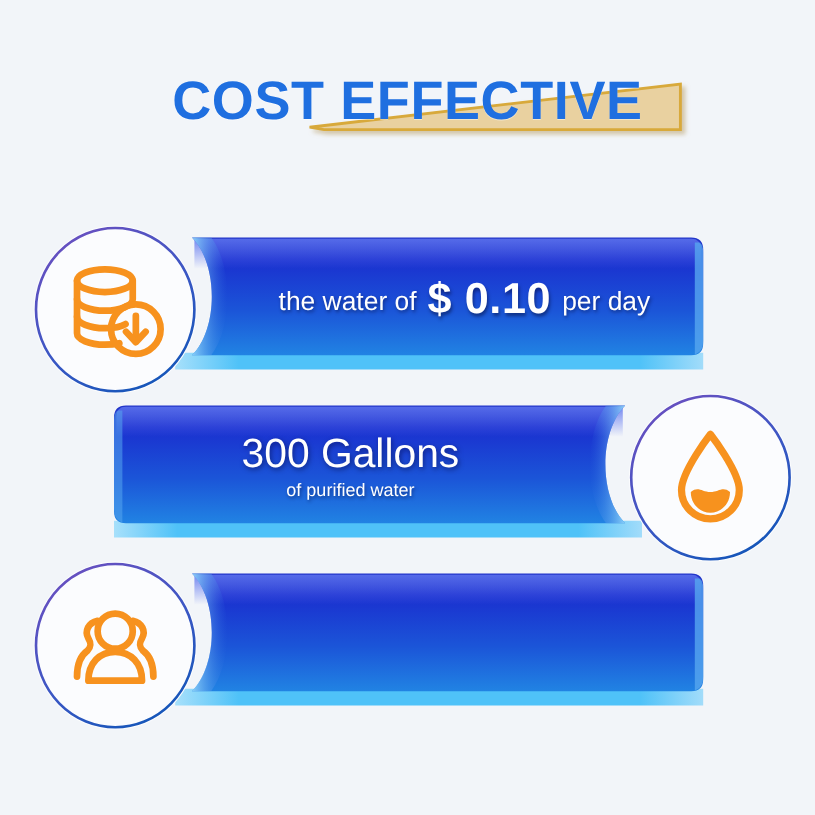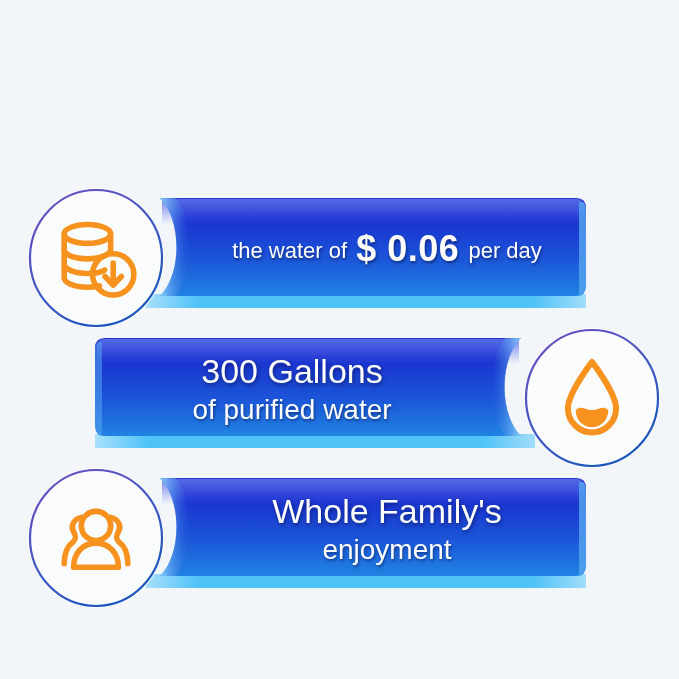--- a/index.html
+++ b/index.html
@@ -143,32 +143,43 @@
     vertical-align: -3px;
     padding: 0 3px;
   }
   .line-big {
     font-size: 34px;
     font-weight: normal;
     white-space: nowrap;
     text-shadow: 1px 2px 4px rgba(0,0,40,0.5);
   }
   .line-small {
-    font-size: 28px;
+    font-size: 15px;
     font-weight: normal;
     white-space: nowrap;
     margin-top: 5px;
     text-shadow: 1px 2px 3px rgba(0,0,40,0.45);
   }
 </style>
 </head>
 <body>
 
 <div id="infographic">
 
+  <div class="title-wrap">
+    <svg class="title-gold" viewBox="0 0 679 80">
+      <defs>
+        <filter id="wedgeShadow" x="-10%" y="-10%" width="130%" height="140%">
+          <feDropShadow dx="3" dy="3" stdDeviation="1.6" flood-color="#b9a06a" flood-opacity="0.55"></feDropShadow>
+        </filter>
+      </defs>
+      <polygon points="258,62 567,26 567,64 270,64" fill="#e9d1a0" stroke="#d8a93a" stroke-width="2.4" filter="url(#wedgeShadow)"></polygon>
+    </svg>
+    <div class="title-text">COST EFFECTIVE</div>
+  </div>
 
   <div class="row row-1">
 
     <div class="bubble bubble-left">
       <svg class="bubble-ring" viewBox="0 0 136 140">
         <defs>
           <linearGradient id="ringGrad1" x1="0.18" y1="0" x2="0.8" y2="1">
             <stop offset="0%" stop-color="#6b4fc0"></stop>
             <stop offset="55%" stop-color="#3a57c4"></stop>
             <stop offset="100%" stop-color="#1156b8"></stop>
@@ -227,21 +238,21 @@
         <path d="M20 5 L434 5 Q442 5 442 13 L442 30 L20 30 Z" fill="url(#topSheen1)"></path>
 
         <path d="M18 4 C40 26 40 80 18 102 L34 102 C52 78 52 28 34 4 Z" fill="url(#sideGlow1)"></path>
 
         <path d="M437 8 L441 8 Q444 10 444 16 L444 90 Q444 99 438 101 L437 101 Z" fill="#56a6ef" opacity="0.8"></path>
       </svg>
 
       <div class="banner-text inset-left">
         <div class="line-inline">
           <span>the water of</span>
-          <span class="big">$ 0.06</span>
+          <span class="big">$ 0.10</span>
           <span>per day</span>
         </div>
       </div>
     </div>
   </div>
 
   <div class="row row-2">
 
     <div class="banner banner-right">
       <svg class="banner-svg" viewBox="0 0 448 126" preserveAspectRatio="none">
@@ -359,20 +370,16 @@
                  Q444 4 444 14
                  L444 92
                  Q444 102 434 102
                  L18 102
                  C40 80 40 26 18 4 Z" fill="url(#bgGrad3)"></path>
         <path d="M20 5 L434 5 Q442 5 442 13 L442 30 L20 30 Z" fill="url(#topSheen3)"></path>
         <path d="M18 4 C40 26 40 80 18 102 L34 102 C52 78 52 28 34 4 Z" fill="url(#sideGlow3)"></path>
         <path d="M437 8 L441 8 Q444 10 444 16 L444 90 Q444 99 438 101 L437 101 Z" fill="#56a6ef" opacity="0.8"></path>
       </svg>
 
-      <div class="banner-text inset-left">
-        <div class="line-big">Whole Family's</div>
-        <div class="line-small">enjoyment</div>
-      </div>
     </div>
   </div>
 
 </div>
 
 </body></html>

